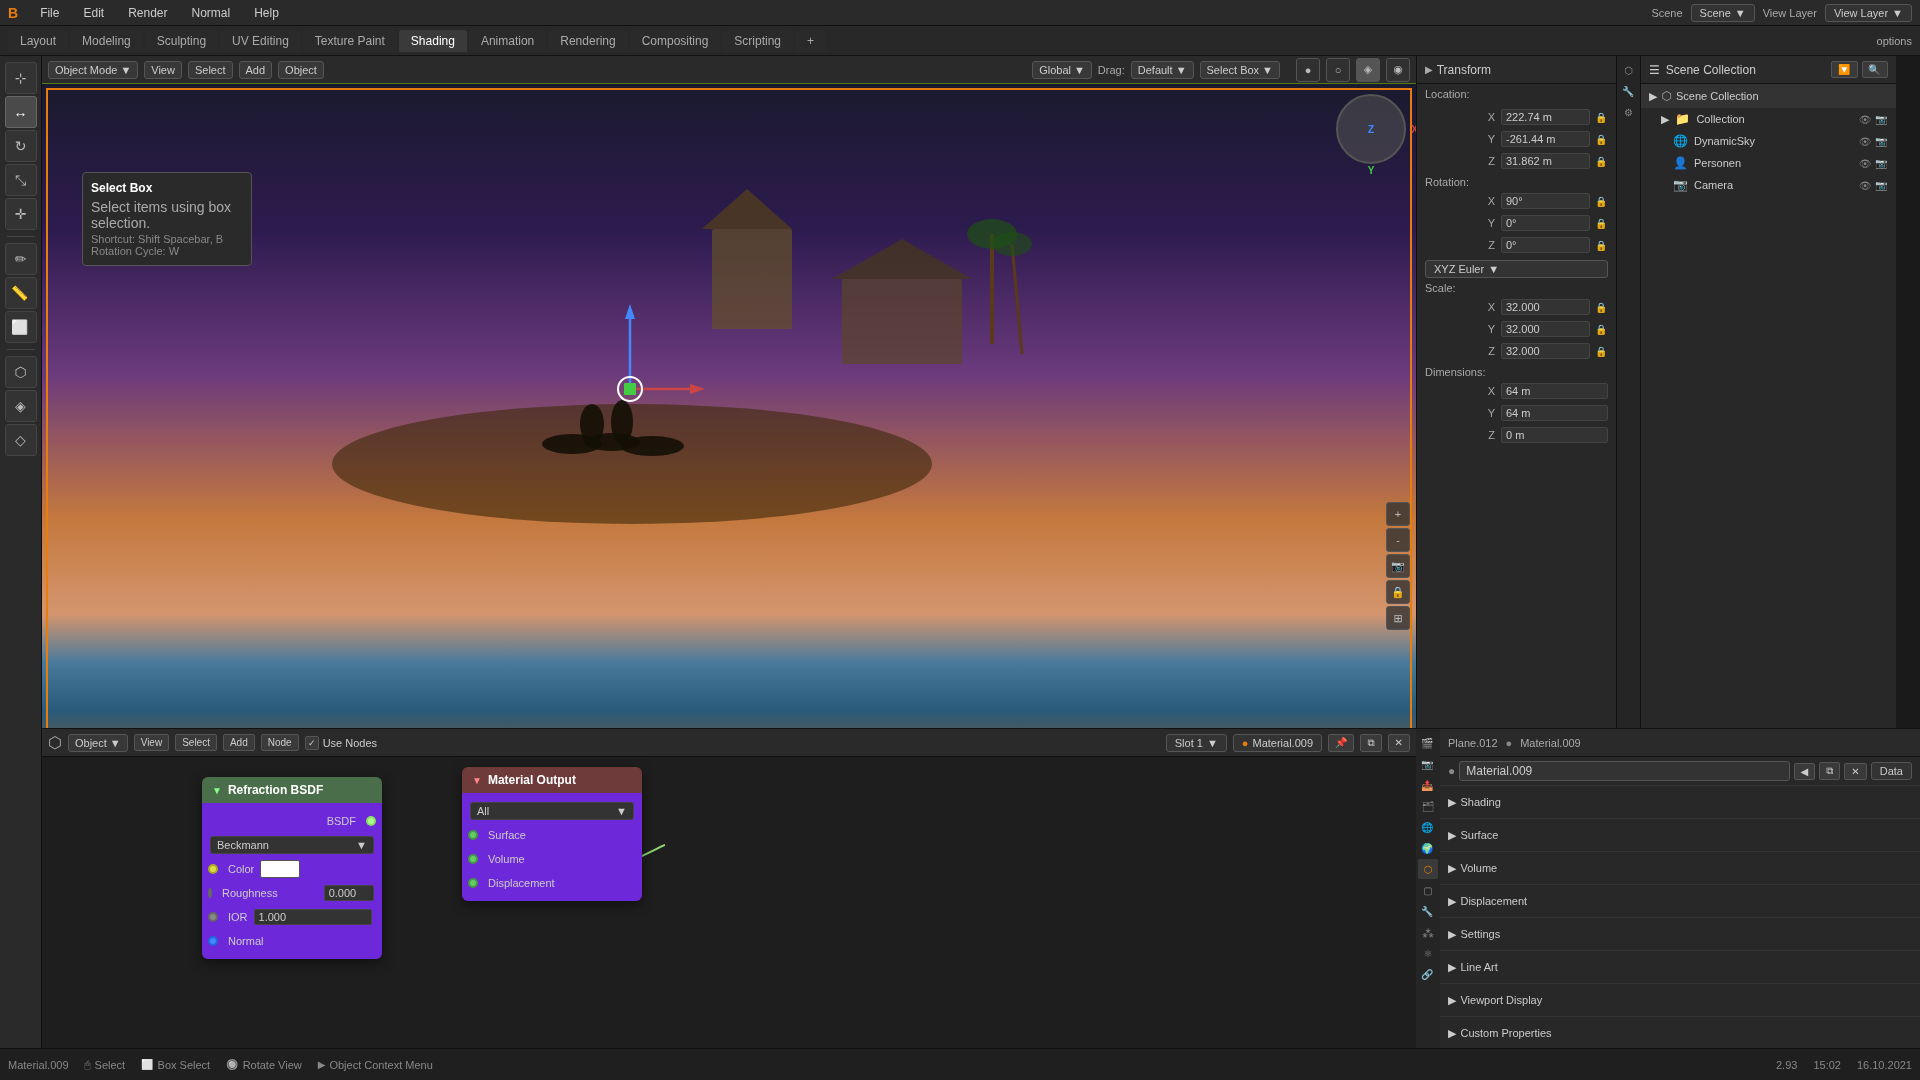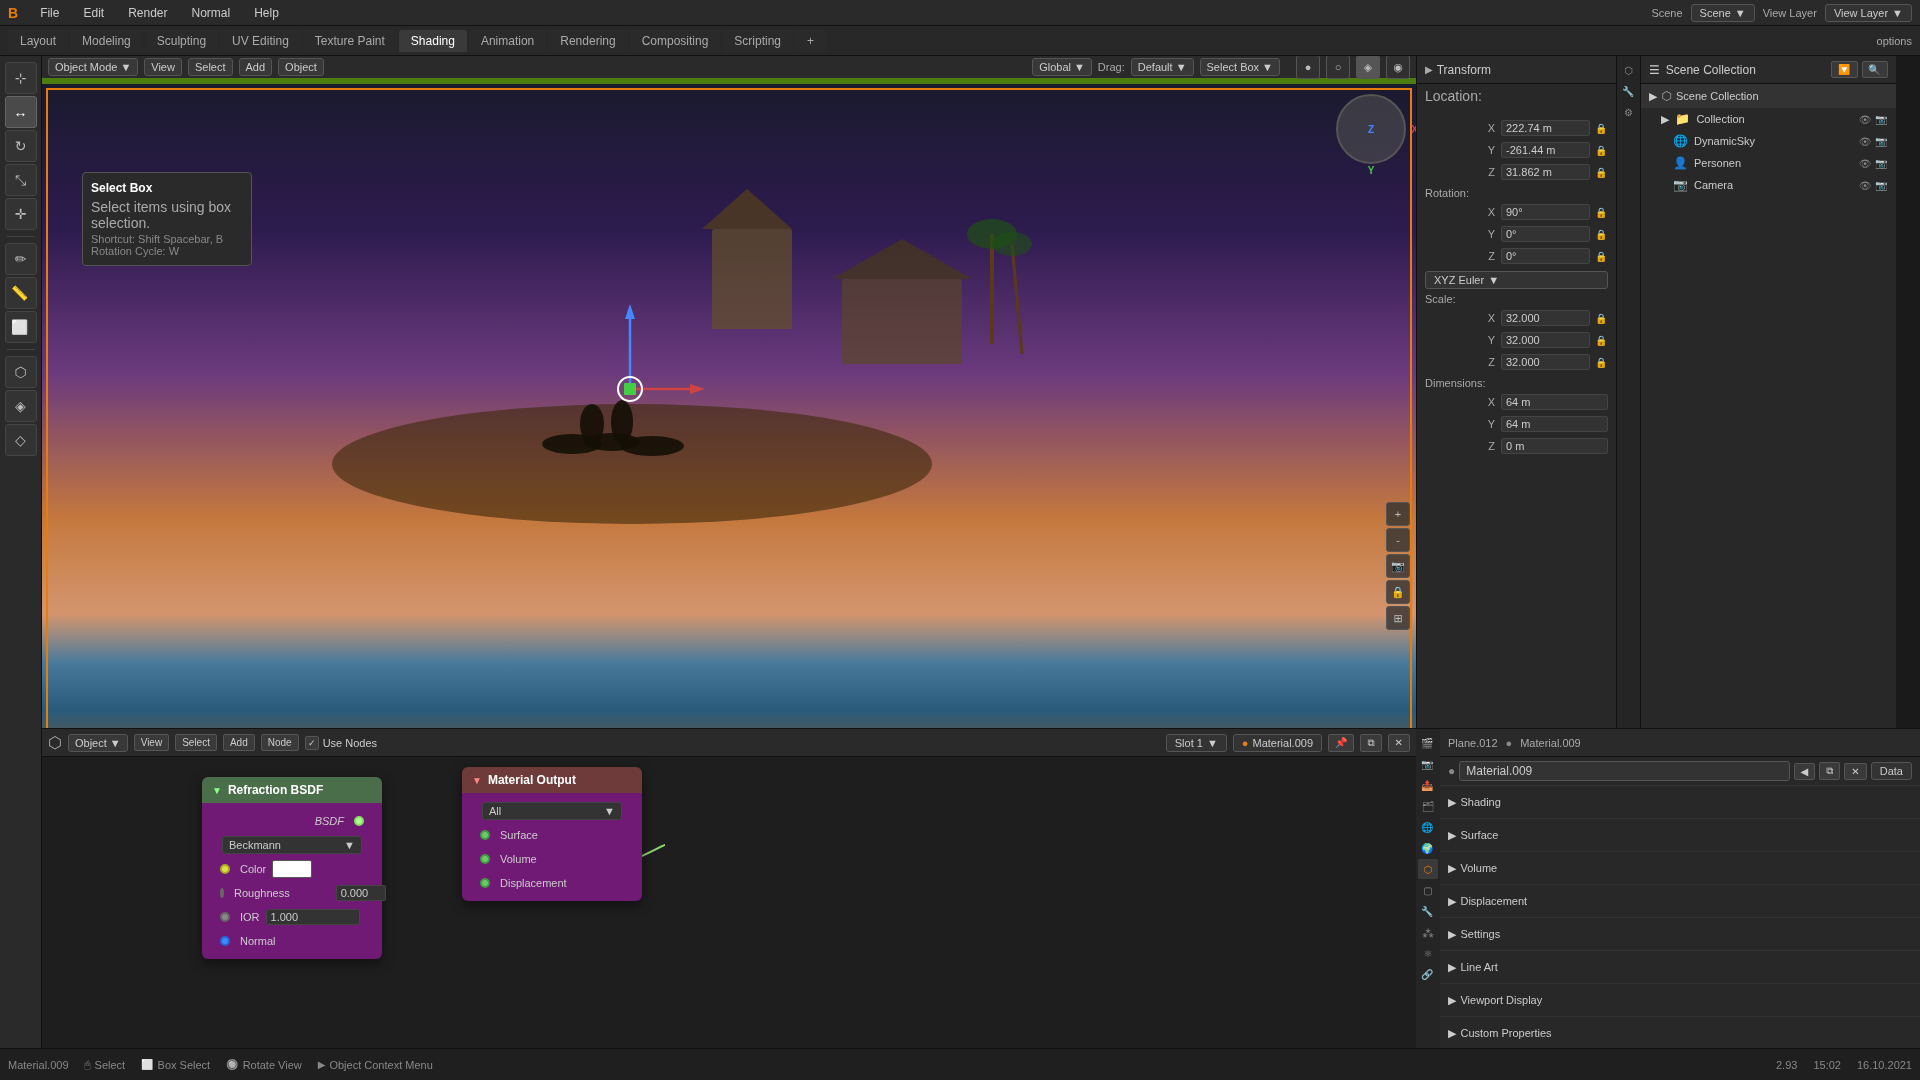--- a/index.html
+++ b/index.html
@@ -119,21 +119,21 @@
       background: #1a1a1a;
       overflow: hidden;
     }
     .viewport-header {
       height: 28px;
       background: #2a2a2a;
       display: flex;
       align-items: center;
       padding: 0 6px;
       gap: 6px;
-      border-bottom: 6px solid #4d7c0f;
+      border-bottom: 1px solid #4d7c0f;
     }
     .viewport-canvas {
       width: 100%;
       height: calc(100% - 28px);
       position: relative;
       overflow: hidden;
     }
     .viewport-bg {
       width: 100%;
       height: 100%;
@@ -345,23 +345,23 @@
       padding: 6px 10px;
       border-radius: 6px 6px 0 0;
       font-size: 12px;
       font-weight: bold;
       color: #fff;
       display: flex;
       align-items: center;
       gap: 6px;
     }
     .node-body {
-      background: #701a75;
+      background: #6d28d9;
       border-radius: 0 0 6px 6px;
-      padding: 6px 12px;
+      padding: 6px 0;
     }
     .node-row {
       display: flex;
       align-items: center;
       height: 24px;
       padding: 0 10px;
       gap: 6px;
       font-size: 11px;
       color: #ccc;
     }
@@ -735,21 +735,21 @@
             <path d="M 537 118 C 570 118, 620 88, 623 88" stroke="#aaff88" stroke-width="2" fill="none" opacity="0.8"></path>
           </svg>
 
           <div class="node" style="left:160px;top:20px;width:180px;">
             <div class="node-header" style="background:#4a6e4a;">
               <span style="font-size:10px;color:#88ff88">▼</span>
               <span>Refraction BSDF</span>
             </div>
             <div class="node-body">
 
-              <div class="node-row" style="justify-content:flex-end;font-style:italic;">
+              <div class="node-row" style="justify-content:flex-end;">
                 <span>BSDF</span>
                 <div class="socket bsdf" style="position:relative;right:-4px;"></div>
               </div>
 
               <div class="node-row" style="padding:4px 8px;">
                 <div class="select-dropdown" style="width:100%;">
                   <span>Beckmann</span>
                   <span>▼</span>
                 </div>
               </div>
@@ -819,21 +819,21 @@
   <div style="display:flex;flex-direction:column;width:504px;">
 
     <div style="display:flex;flex:1;">
 
       <div style="width:200px;background:#282828;border-left:1px solid #111;overflow-y:auto;">
         <div style="height:28px;background:#2a2a2a;display:flex;align-items:center;padding:0 8px;border-bottom:1px solid #111;">
           <span style="font-size:10px;color:#aaa">▶</span>
           <span style="font-size:12px;color:#ccc;margin-left:4px">Transform</span>
         </div>
         <div style="padding:4px 8px;">
-          <div style="font-size:14px;color:#aaa;margin-bottom:13px;">Location:</div>
+          <div style="font-size:11px;color:#aaa;margin-bottom:6px;">Location:</div>
           <div class="prop-row">
             <span class="prop-label">X</span>
             <div class="prop-value">222.74 m</div>
             <span style="font-size:10px;color:#888">🔒</span>
           </div>
           <div class="prop-row">
             <span class="prop-label">Y</span>
             <div class="prop-value">-261.44 m</div>
             <span style="font-size:10px;color:#888">🔒</span>
           </div>

